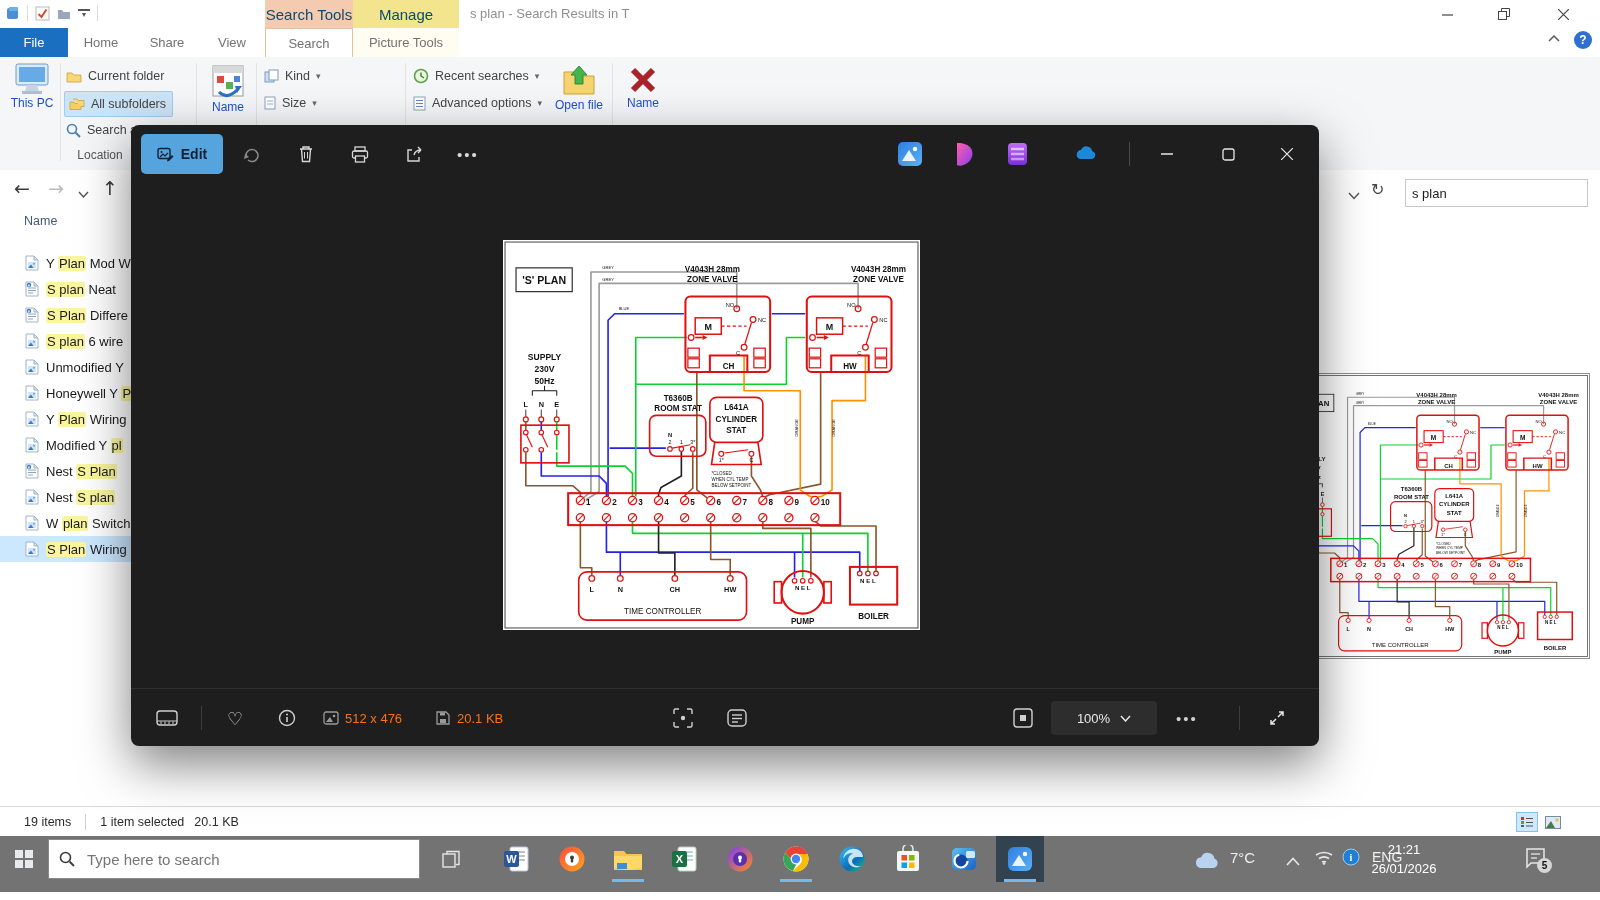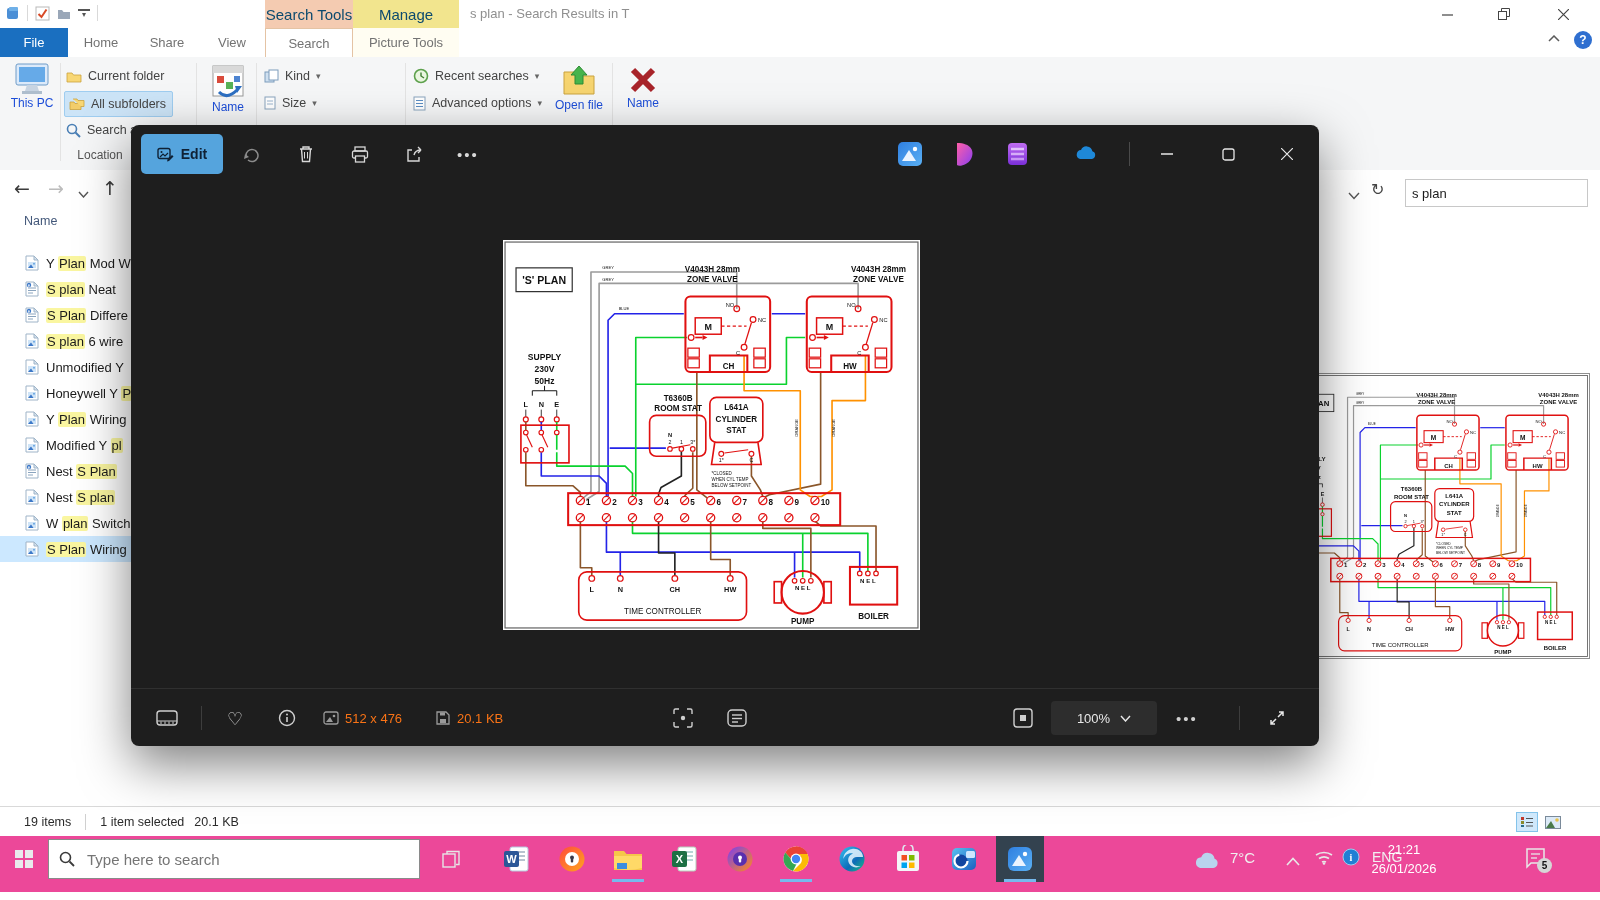--- a/index.html
+++ b/index.html
@@ -62,21 +62,21 @@
   .appico{width:26px;height:26px;top:16px}
   .pvdiv{top:17px;width:1px;height:24px;background:#4a4a4a}
   .pwbtn{top:0;width:46px;height:58px;display:flex;align-items:center;justify-content:center;color:#e8e8e8}
   .pimg{left:372px;top:115px;width:417px;height:390px;background:#fff}
   .pbottom{left:0;top:563px;width:1188px;height:58px;border-top:1px solid #303030;color:#cfcfcf}
   .pbicon{top:12px;height:34px;display:flex;align-items:center;justify-content:center;color:#cfcfcf}
   .pbtext{top:12px;height:34px;display:flex;align-items:center;font-size:13px;color:#f97316}
   .zoompill{left:920px;top:12px;width:106px;height:34px;background:#2d2d2d;border-radius:4px;
             display:flex;align-items:center;justify-content:center;gap:10px;font-size:13px;color:#e8e8e8}
   
-  .taskbar{left:0;top:836px;width:1600px;height:56px;background:#ec4899;z-index:50}
+  .taskbar{left:0;top:836px;width:1600px;height:56px;background:#737373;z-index:50}
   .tb-start{left:0;top:0;width:48px;height:46px;display:flex;align-items:center;justify-content:center}
   .tb-search{left:48px;top:3px;width:372px;height:40px;background:#fff;border:1px solid #8a8a8a;box-sizing:border-box;
              display:flex;align-items:center;padding:0 10px;gap:10px}
   .tb-search input{border:none;outline:none;font-size:15px;color:#5f5f5f;flex:1;font-family:"Liberation Sans",sans-serif}
   .tbicon{top:0;width:48px;height:46px;display:flex;align-items:center;justify-content:center}
   .tbicon.active{background:#33424f}
   .underline{top:43px;height:3px;background:#76b9ed}
   .tray{color:#f0f0f0;font-size:14px}
   .clock{left:1356px;top:4px;width:96px;text-align:center;color:#fff;font-size:13px;line-height:19px}
   

